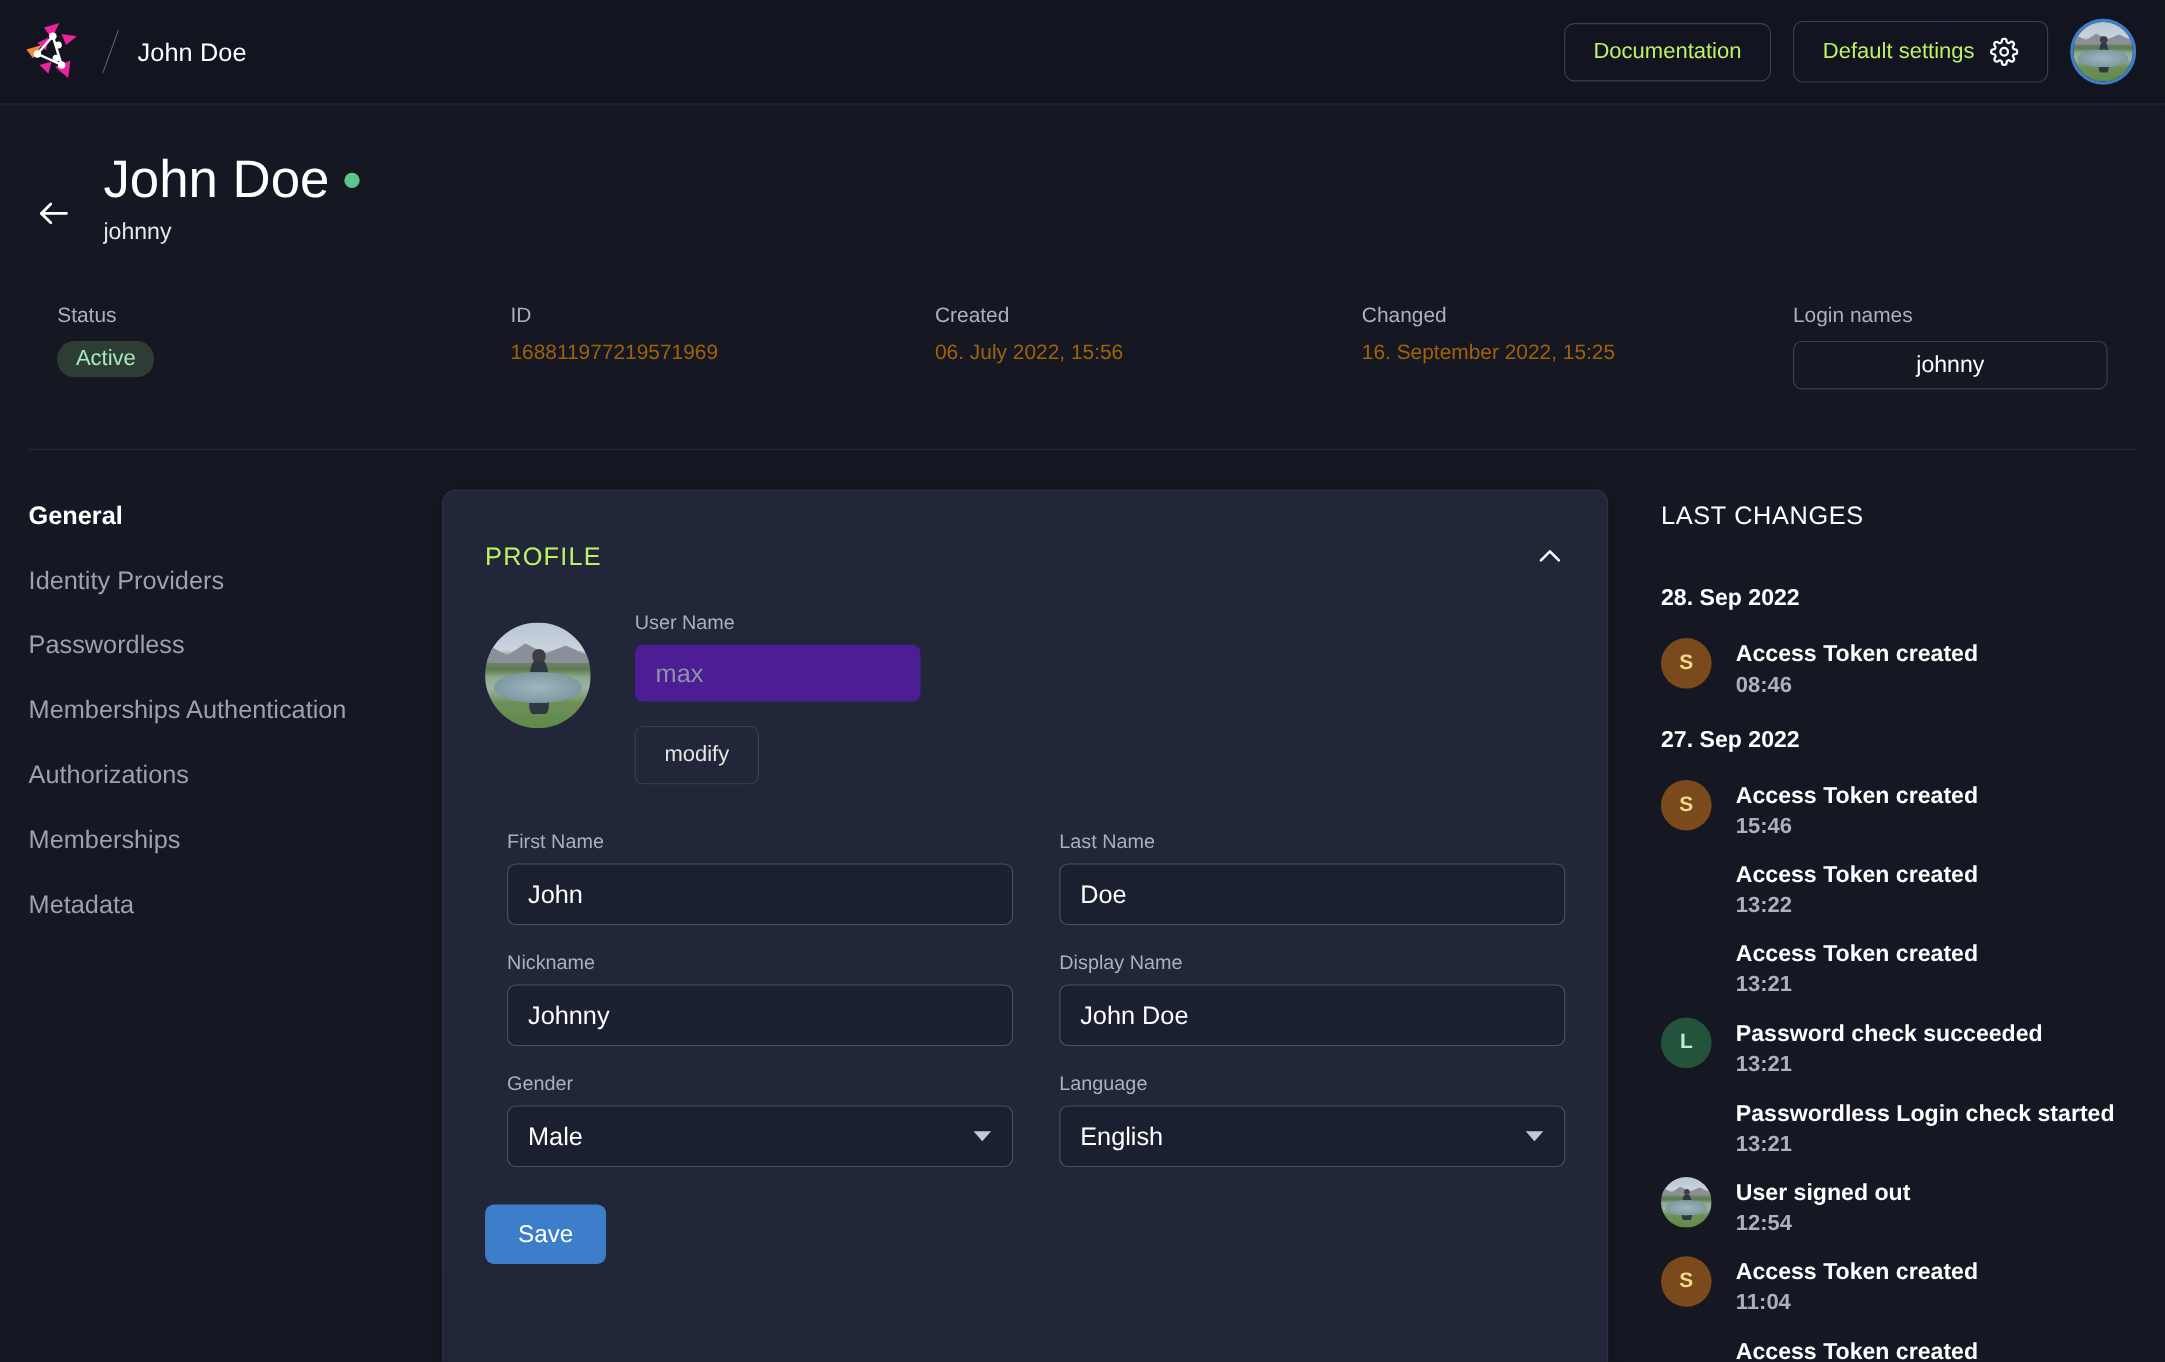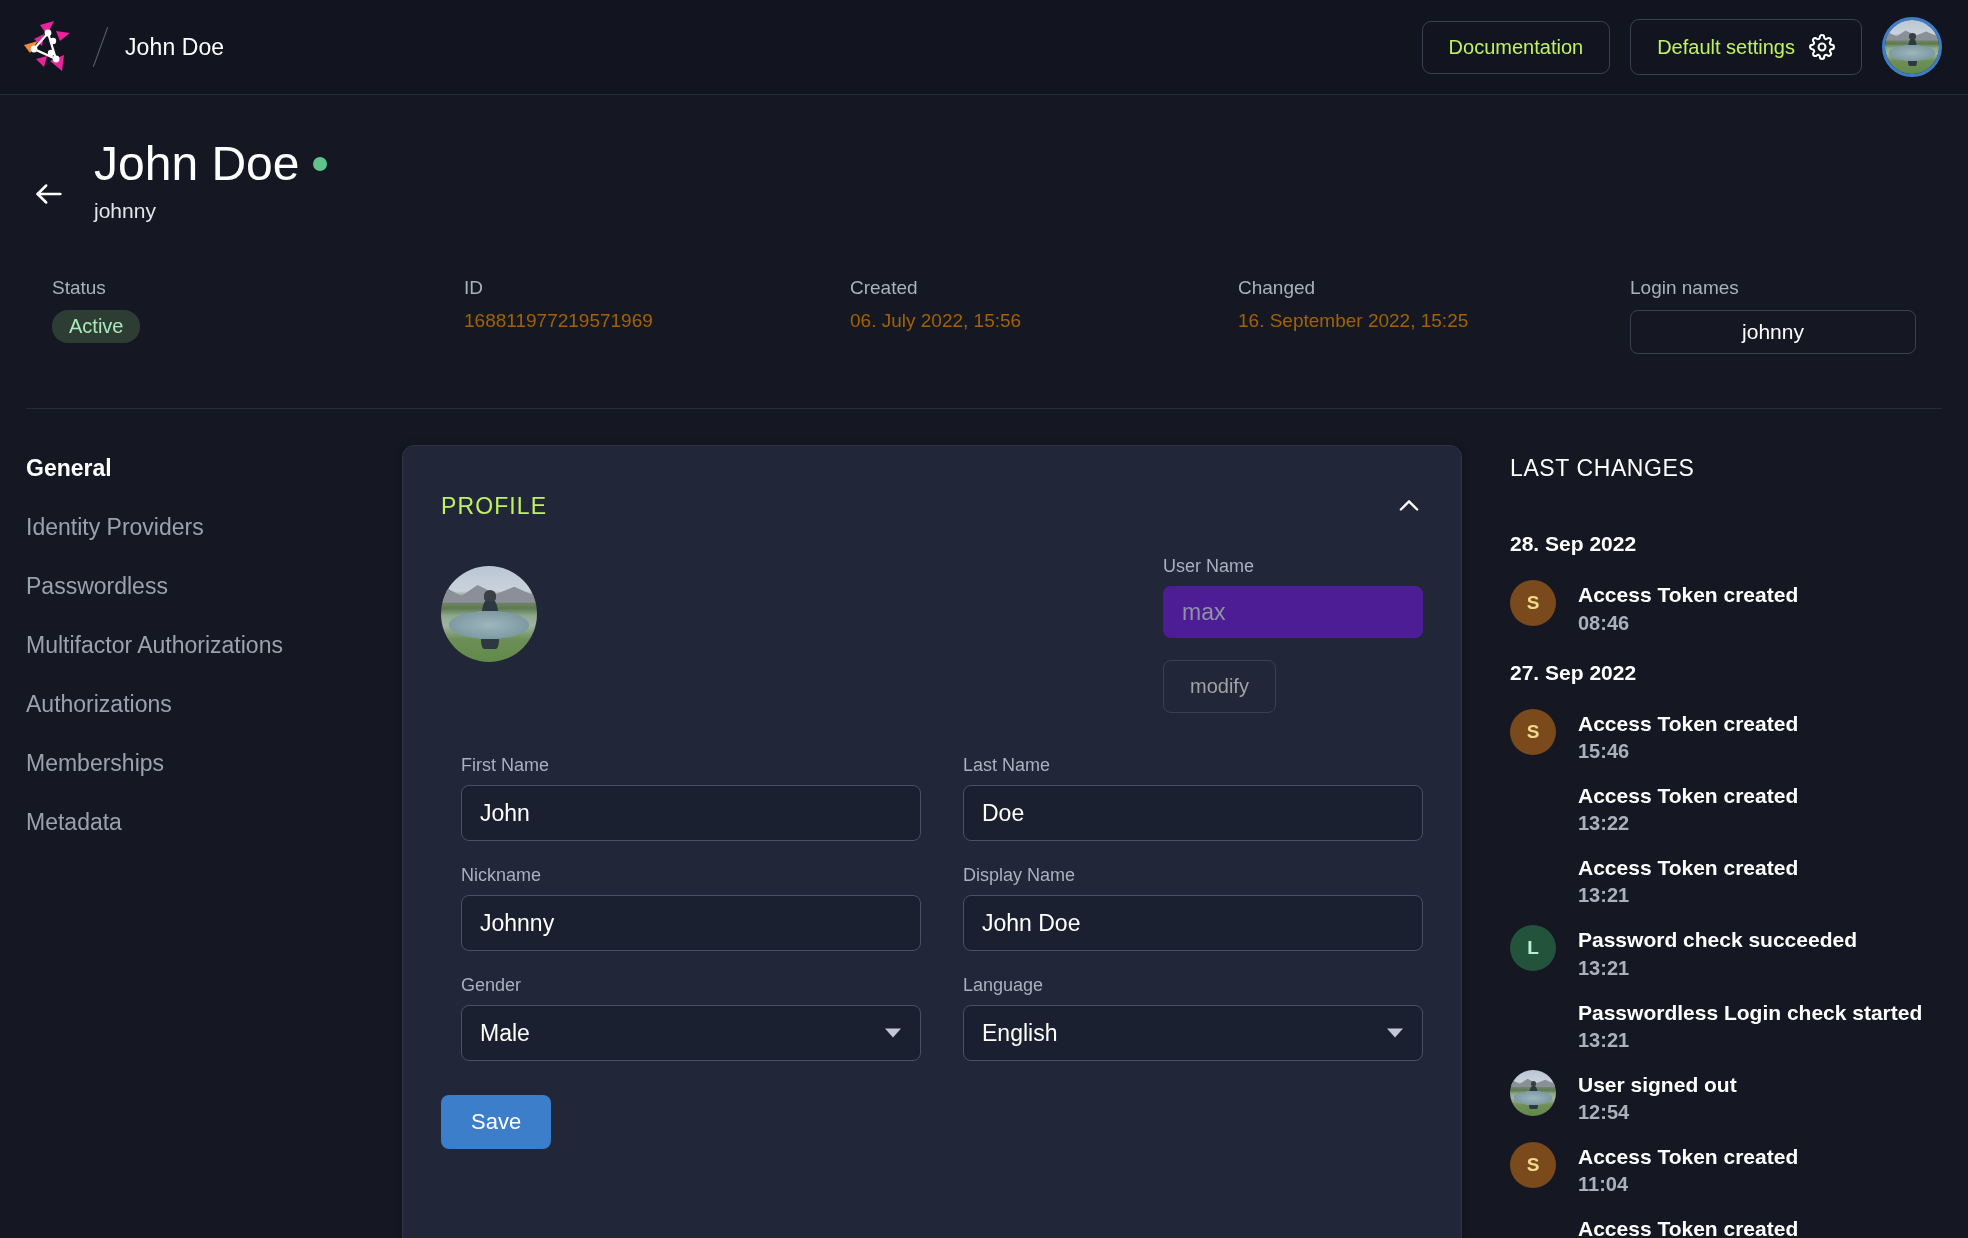--- a/index.html
+++ b/index.html
@@ -114,32 +114,32 @@
     border-radius: 12px; padding: 0 38px 36px 38px;
     box-shadow: 0 2px 10px rgba(0,0,0,.25);
   }
   .card-head {
     display: flex; align-items: center; justify-content: space-between;
     padding: 46px 0 36px 0;
   }
   .card-title { font-size: 23px; letter-spacing: 1.1px; color: #bef264; }
   .chev { width: 28px; height: 28px; cursor: pointer; }
 
-  .avatar-row { display: flex; align-items: flex-start; gap: 64px; padding-bottom: 18px; justify-content: space-between; }
+  .avatar-row { display: flex; align-items: flex-start; gap: 40px; padding-bottom: 18px; }
   .avatar-lg { width: 96px; height: 96px; border-radius: 50%; overflow: hidden; flex: 0 0 auto; margin-top: 10px;}
   .un-block { flex: 0 0 auto; width: 260px; }
   .fld-label { font-size: 18px; color: #aab0bd; margin-bottom: 9px; }
   .fld-readonly {
     background: #4c1d95; border: 1px solid transparent; border-radius: 8px;
     height: 52px; display: flex; align-items: center;
     padding: 0 18px; font-size: 23px; color: #8d93a1;
   }
   .modify-btn {
     margin-top: 22px; border: 1px solid #3a4052; border-radius: 8px;
-    background: transparent; color: #a3a3a3; font-size: 20px;
+    background: transparent; color: #e5e5e5; font-size: 20px;
     font-family: inherit; padding: 14px 26px; cursor: pointer;
   }
 
   .grid2 { display: flex; gap: 22px; margin-top: 24px; }
   .grid2 > div { flex: 1 1 0; margin-left: 20px; }
   .inp {
     width: 100%; height: 56px; border: 1px solid #4a5164;
     border-radius: 8px; background: #1b2030; color: #fff;
     font-size: 23px; font-family: inherit; padding: 0 18px; outline: none;
   }
@@ -253,21 +253,21 @@
   </div>
   <div class="head-divider"></div>
 </div>
 
 <div class="body">
 
   <nav class="sidebar" id="sidebar">
       <div class="nav-item active"><span>General</span></div>
       <div class="nav-item"><span>Identity Providers</span></div>
       <div class="nav-item"><span>Passwordless</span></div>
-      <div class="nav-item"><span>Multifactor Authorizations</span></div>
+      <div class="nav-item"><span>Memberships Authentication</span></div>
       <div class="nav-item"><span>Authorizations</span></div>
       <div class="nav-item"><span>Memberships</span></div>
       <div class="nav-item"><span>Metadata</span></div>
     </nav>
 
   <section class="card">
     <div class="card-head">
       <div class="card-title">PROFILE</div>
       <svg class="chev" viewBox="0 0 24 24" fill="none" stroke="#ffffff" stroke-width="2" stroke-linecap="round" stroke-linejoin="round">
         <polyline points="5,15 12,8 19,15"></polyline>

